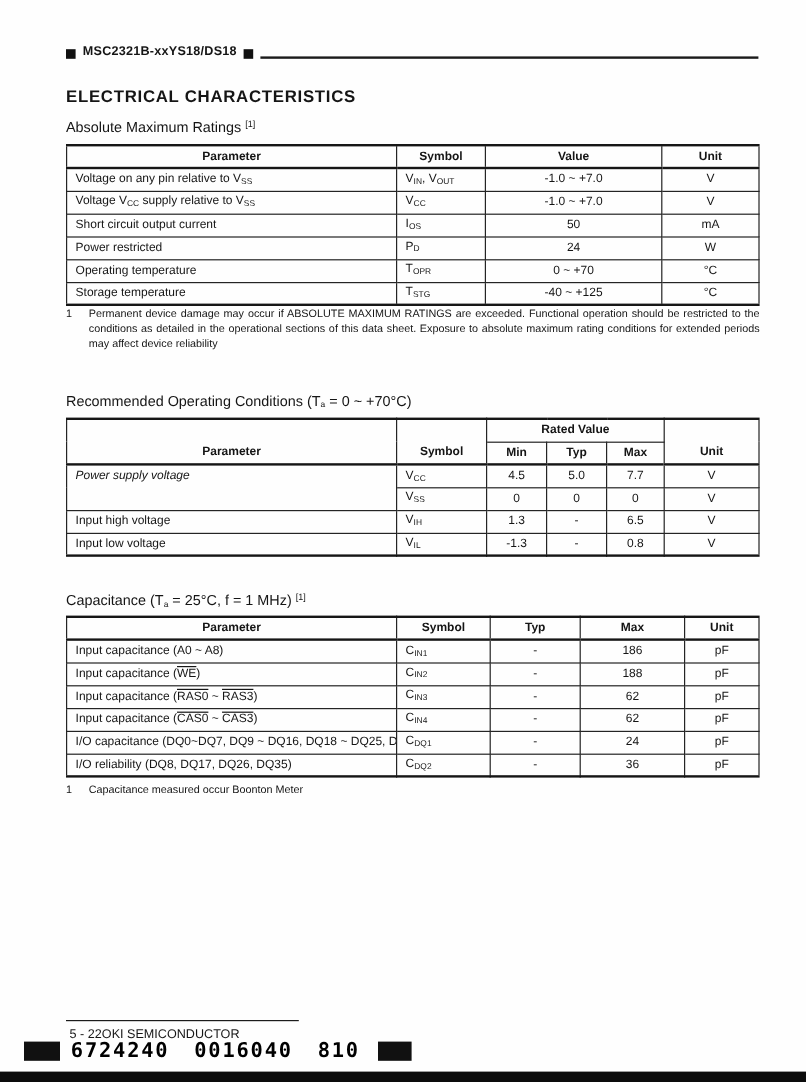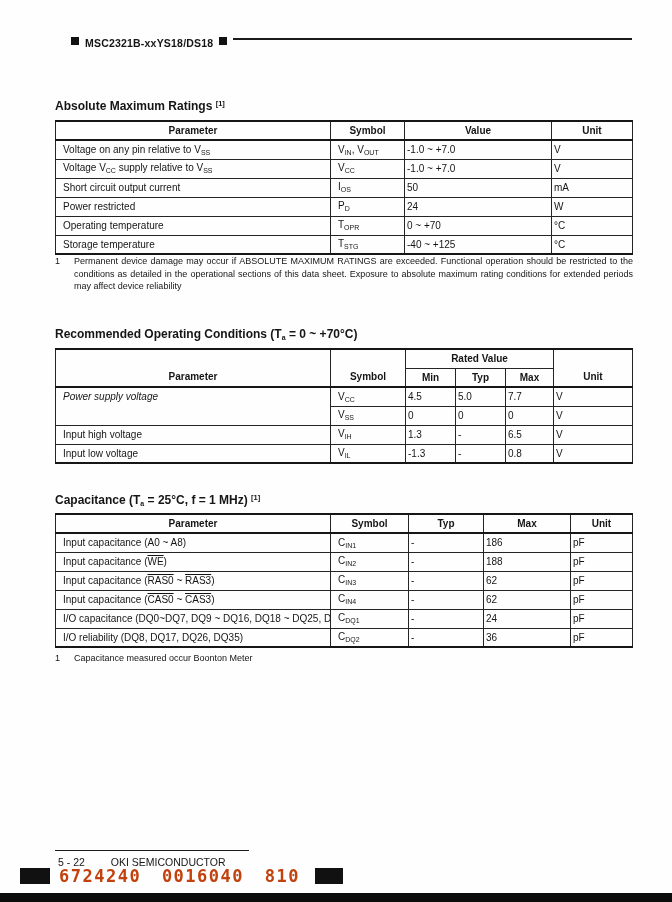--- a/index.html
+++ b/index.html
@@ -9,32 +9,32 @@
     font-family: "Liberation Sans", sans-serif;
     color: #151515;
     position: relative;
     overflow: hidden;
   }
   .page { position: absolute; inset: 0; background: #fefefe; }
 
   
   .doc-header {
     position: absolute; top: 37px; left: 55px; right: 40px;
-    display: flex; align-items: flex-start; gap: 6px; margin-left: 16px;
+    display: flex; align-items: flex-end; gap: 6px;
   }
   .sq { width: 8px; height: 8px; background: #111; display: inline-block; flex: 0 0 auto; }
   .doc-title { font-size: 10.5px; font-weight: bold; letter-spacing: 0.2px; white-space: nowrap; }
   .hrule { flex: 1 1 auto; border-top: 2px solid #1b1b1b; margin-top: 1px; }
 
   
   .main-heading {
     position: absolute; top: 72px; left: 55px;
     font-size: 14px; font-weight: bold; letter-spacing: 0.6px;
   }
-  .sec-heading { position: absolute; left: 55px; font-size: 12px; font-weight: bold; }
+  .sec-heading { position: absolute; left: 55px; font-size: 12px; font-weight: normal; }
   #h-absmax { top: 99px; }
   #h-recop  { top: 327px; }
   #h-cap    { top: 493px; }
 
   
   table.dt {
     position: absolute; left: 55px; width: 577px;
     border-collapse: collapse; table-layout: fixed;
     font-size: 10px;
   }
@@ -42,67 +42,68 @@
   .dt th, .dt td {
     border: 1px solid #242424;
     height: 19px; vertical-align: middle;
     line-height: 1.1; overflow: hidden; white-space: nowrap;
   }
   .dt { border-top: 2px solid #161616; border-bottom: 2px solid #161616; }
   .dt thead th { font-weight: bold; text-align: center; font-size: 10px; padding: 2px 3px; margin-top: 33px; }
   .hdr-sep { border-bottom: 2px solid #161616 !important; }
   .dt td.param { text-align: left; padding: 2px 7px; }
   .dt td.sym   { text-align: left; padding: 2px 7px; }
-  .dt td.ctr   { padding: 2px 2px; }
+  .dt td.ctr   { text-align: center; padding: 2px 2px; }
   .vtop { vertical-align: top !important; padding-top: 3px !important; font-style: italic; }
   .vbot { vertical-align: bottom !important; padding-bottom: 4px !important; }
   sub { font-size: 7px; vertical-align: -1.5px; letter-spacing: 0; }
   sup { font-size: 7.5px; vertical-align: 4px; }
   .ov { text-decoration: overline; }
 
   
   .footnote {
     position: absolute; left: 55px; width: 578px;
     display: flex; gap: 6px; font-size: 9px; line-height: 12.5px;
   }
   #fn1 { top: 255px; } #fn2 { top: 652px; }
   .fn-num { flex: 0 0 13px; }
   .fn-text { flex: 1 1 auto; text-align: justify; }
 
   
   .footer-rule { position: absolute; top: 850px; left: 55px; width: 194px; border-top: 1.5px solid #1b1b1b; }
   .footer-line {
     position: absolute; top: 856px; left: 58px;
-    display: flex; gap: 26px; font-size: 10.5px; align-items: baseline;
+    display: flex; font-size: 10.5px; align-items: baseline;
   }
   .code-line {
     position: absolute; top: 866px; left: 20px;
     display: flex; align-items: center; gap: 9px;
   }
   .code-sq1 { width: 30px; height: 16px; background: #111; }
   .code-sq2 { width: 28px; height: 16px; background: #111; margin-left: 6px; }
   .code-digits {
     font-family: "DejaVu Sans Mono", monospace;
     font-weight: bold; font-size: 17px; letter-spacing: 1.5px; word-spacing: 9px;
-    color: #c2410c;
+    color: #000000;
   }
   .bottom-bar { position: absolute; left: 0; right: 0; bottom: 0; height: 9px; background: #0c0c0c; }
 </style>
 </head>
 <body>
 
 <div class="page">
 
   <div class="doc-header">
     <span class="sq"></span>
     <span class="doc-title">MSC2321B-xxYS18/DS18</span>
     <span class="sq"></span>
     <span class="hrule"></span>
   </div>
 
+  <div class="main-heading">ELECTRICAL CHARACTERISTICS</div>
 
   <div class="sec-heading" id="h-absmax">Absolute Maximum Ratings <sup>[1]</sup></div>
 
   <table class="dt" id="t1">
     <colgroup>
         <col style="width:275px">
         <col style="width:74px">
         <col style="width:147px">
         <col style="width:81px">
       </colgroup>

